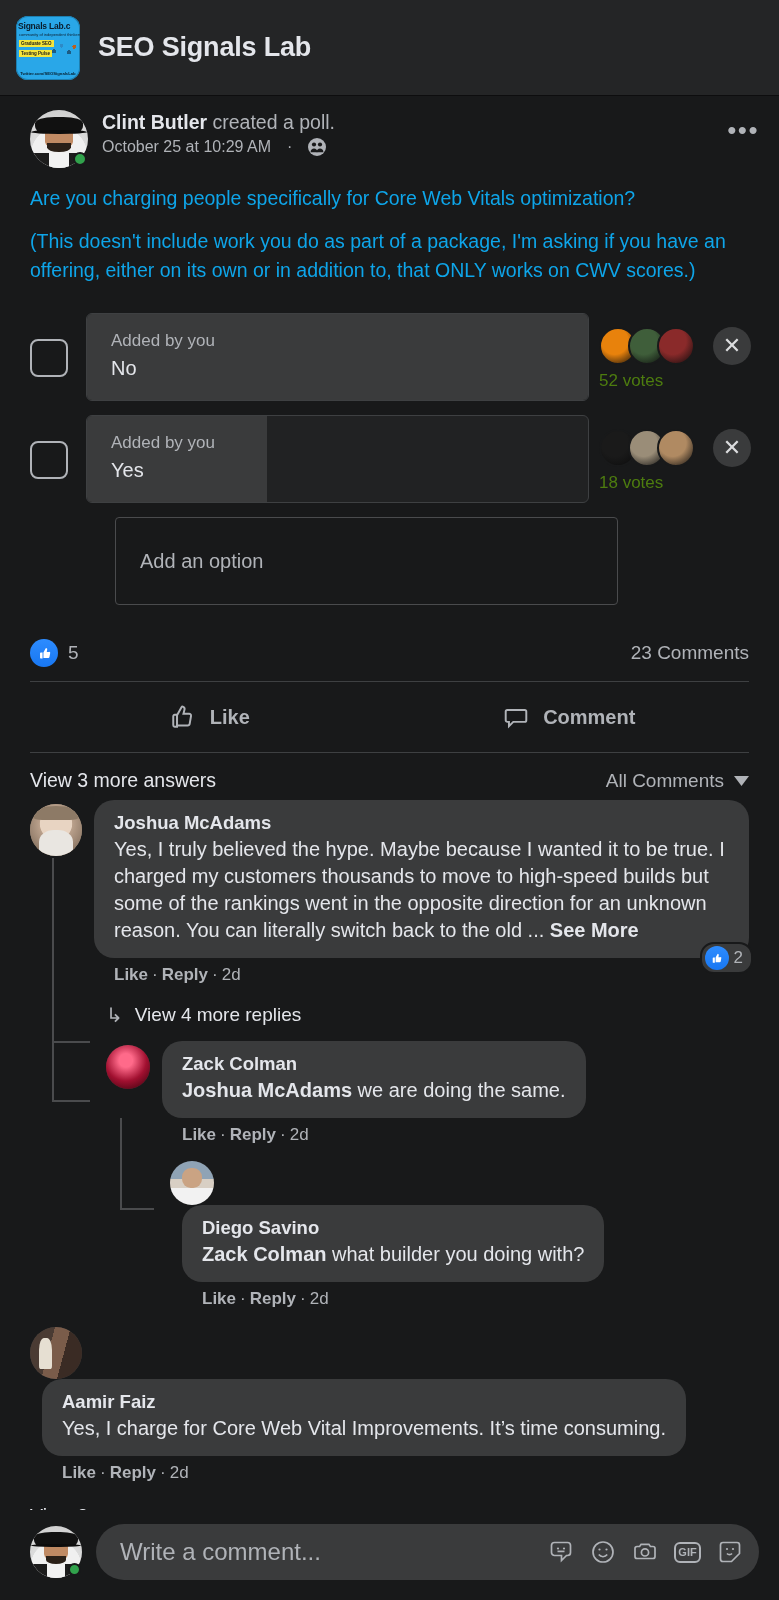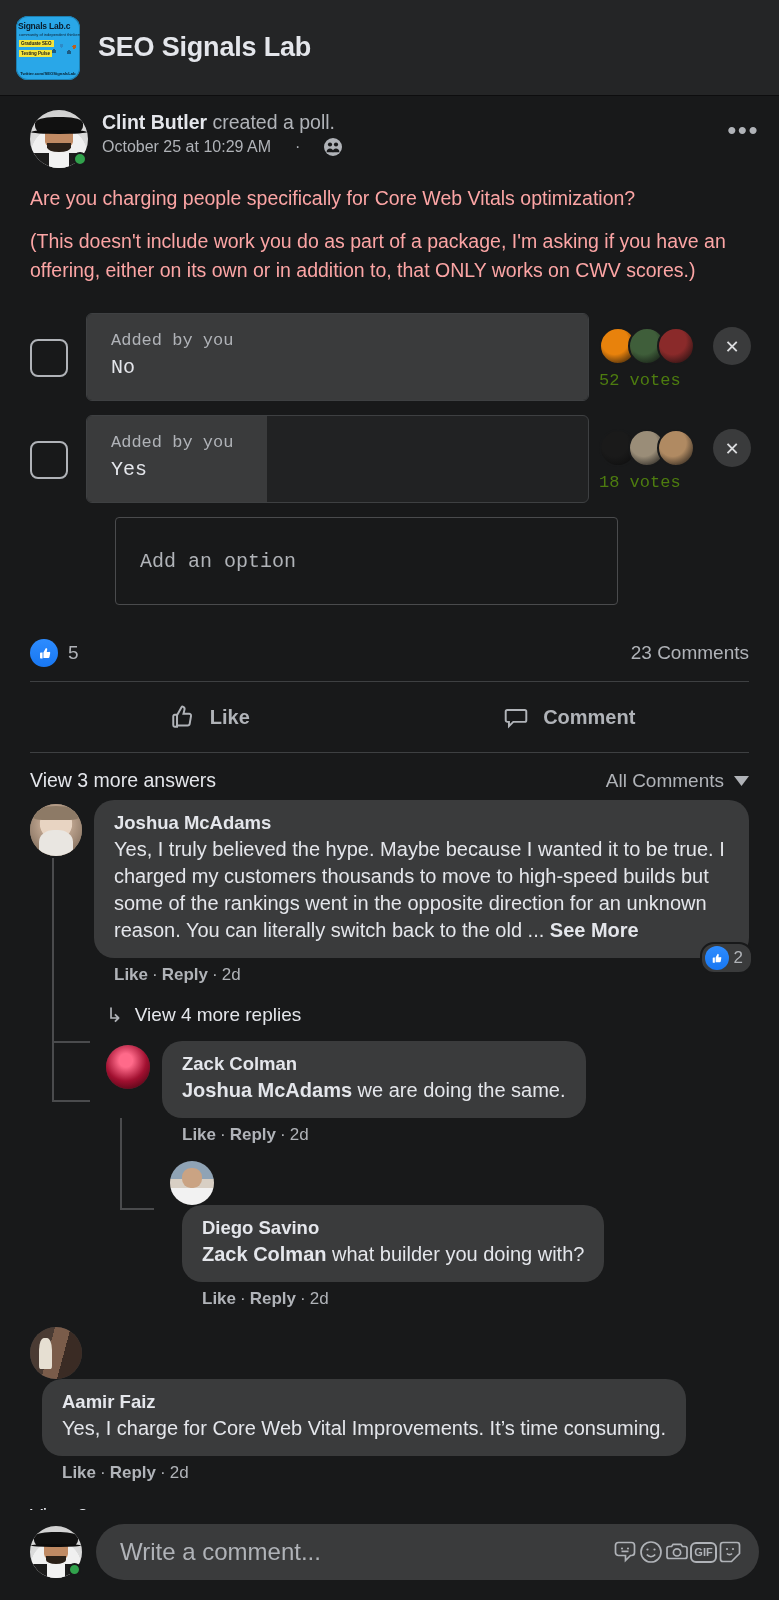--- a/index.html
+++ b/index.html
@@ -85,31 +85,31 @@
   .av-clint .skin { position:absolute; left:26%; right:26%; top:38%; height:30%;
       background:#c08a63; border-radius:0 0 45% 45%; }
   .av-clint .beard { position:absolute; left:30%; right:30%; top:57%; height:16%;
       background:#2a2018; border-radius:0 0 50% 50%; }
   .av-clint .suit { position:absolute; left:0; right:0; bottom:0; height:26%;
       background:linear-gradient(90deg,#1c1c1c 0 33%, #f2f2f2 33% 67%, #1c1c1c 67% 100%); }
 
   .post-meta { margin-left: 14px; flex:1; }
   .post-line1 { font-size:19.5px; line-height:24px; color:#b0b3b8; }
   .post-line1 b { color:#e4e6eb; font-weight:700; }
-  .post-line2 { font-size:16px; color:#b0b3b8; margin-top:4px; display:flex; align-items:center; gap:24px; }
+  .post-line2 { font-size:16px; color:#b0b3b8; margin-top:4px; display:flex; align-items:center; gap:16px; }
   .globe-icon { width:18px; height:18px; display:inline-block; }
   .dots-btn { color:#b0b3b8; font-size:26px; line-height:16px; letter-spacing:1.5px;
      padding:6px 4px; cursor:pointer; flex:none; margin-top:6px;}
 
   .post-text { padding: 16px 30px 0 30px; }
-  .post-text p { font-size:19.5px; line-height:29px; color:#fca5a5; }
+  .post-text p { font-size:19.5px; line-height:29px; color:#0ea5e9; }
   .post-text p + p { margin-top: 14px; }
 
   
-  .poll { padding: 28px 30px 0 30px; font-family: Liberation Mono, monospace; }
+  .poll { padding: 28px 30px 0 30px; }
   .poll-row { display:flex; align-items:flex-start; margin-bottom: 14px; }
   .poll-check {
     width:38px; height:38px; border-radius:8px;
     border:2px solid #b0b3b8; background:transparent;
     flex:none; margin-top:26px; cursor:pointer;
   }
   .poll-bar-wrap {
     position:relative; flex:none; width:503px; margin-left:18px;
     height:88px; border:1px solid #3e4042; border-radius:6px; overflow:hidden;
     background:#212223; cursor:pointer;
@@ -212,21 +212,21 @@
   }
   .composer-box {
     flex:1; height:56px; border-radius:28px; background:#3a3b3c;
     display:flex; align-items:center; padding: 0 16px 0 24px;
   }
   .composer-input {
     flex:1; background:transparent; border:none; outline:none;
     color:#e4e6eb; font-size:24px; font-family:inherit;
   }
   .composer-input::placeholder { color:#b0b3b8; }
-  .composer-icons { display:flex; align-items:center; }
+  .composer-icons { display:flex; align-items:center; gap:16px; }
   .cicon { width:26px; height:26px; cursor:pointer; color:#b0b3b8; }
   .gif-icon {
     width:27px; height:21px; border:2px solid #b0b3b8; border-radius:6px;
     font-size:11px; font-weight:700; color:#b0b3b8; display:flex;
     align-items:center; justify-content:center; cursor:pointer;
   }
 </style>
 </head>
 <body>
 

